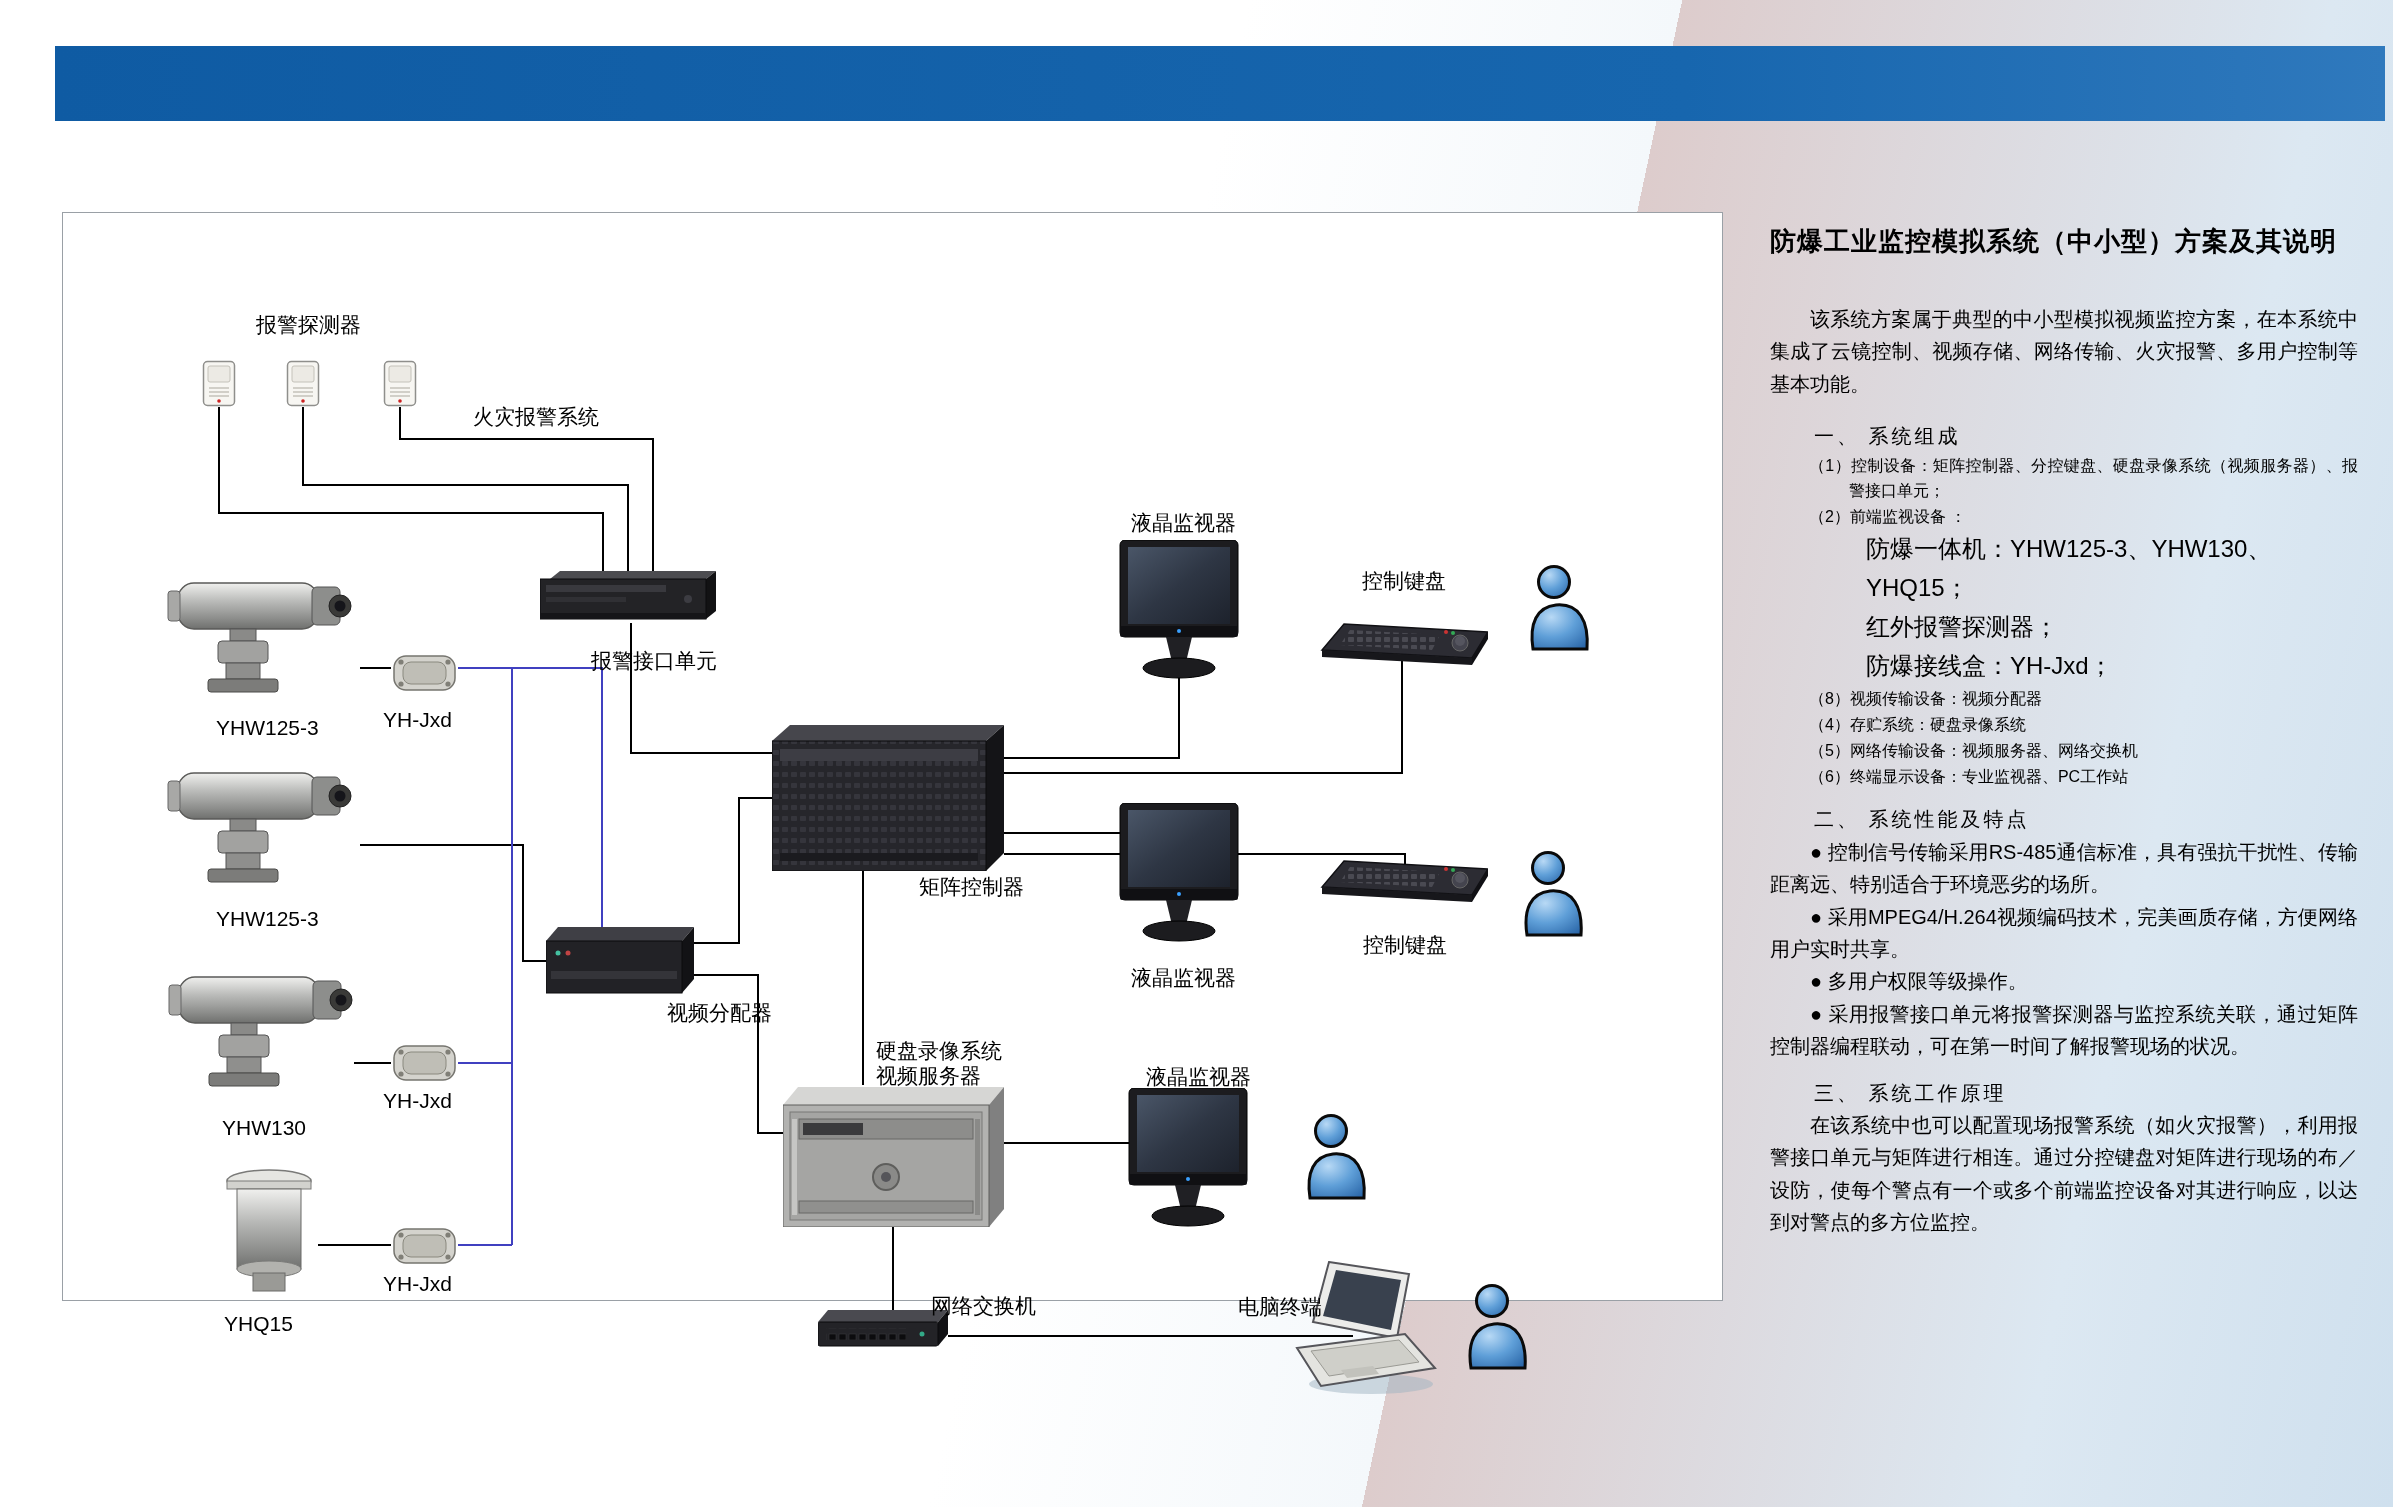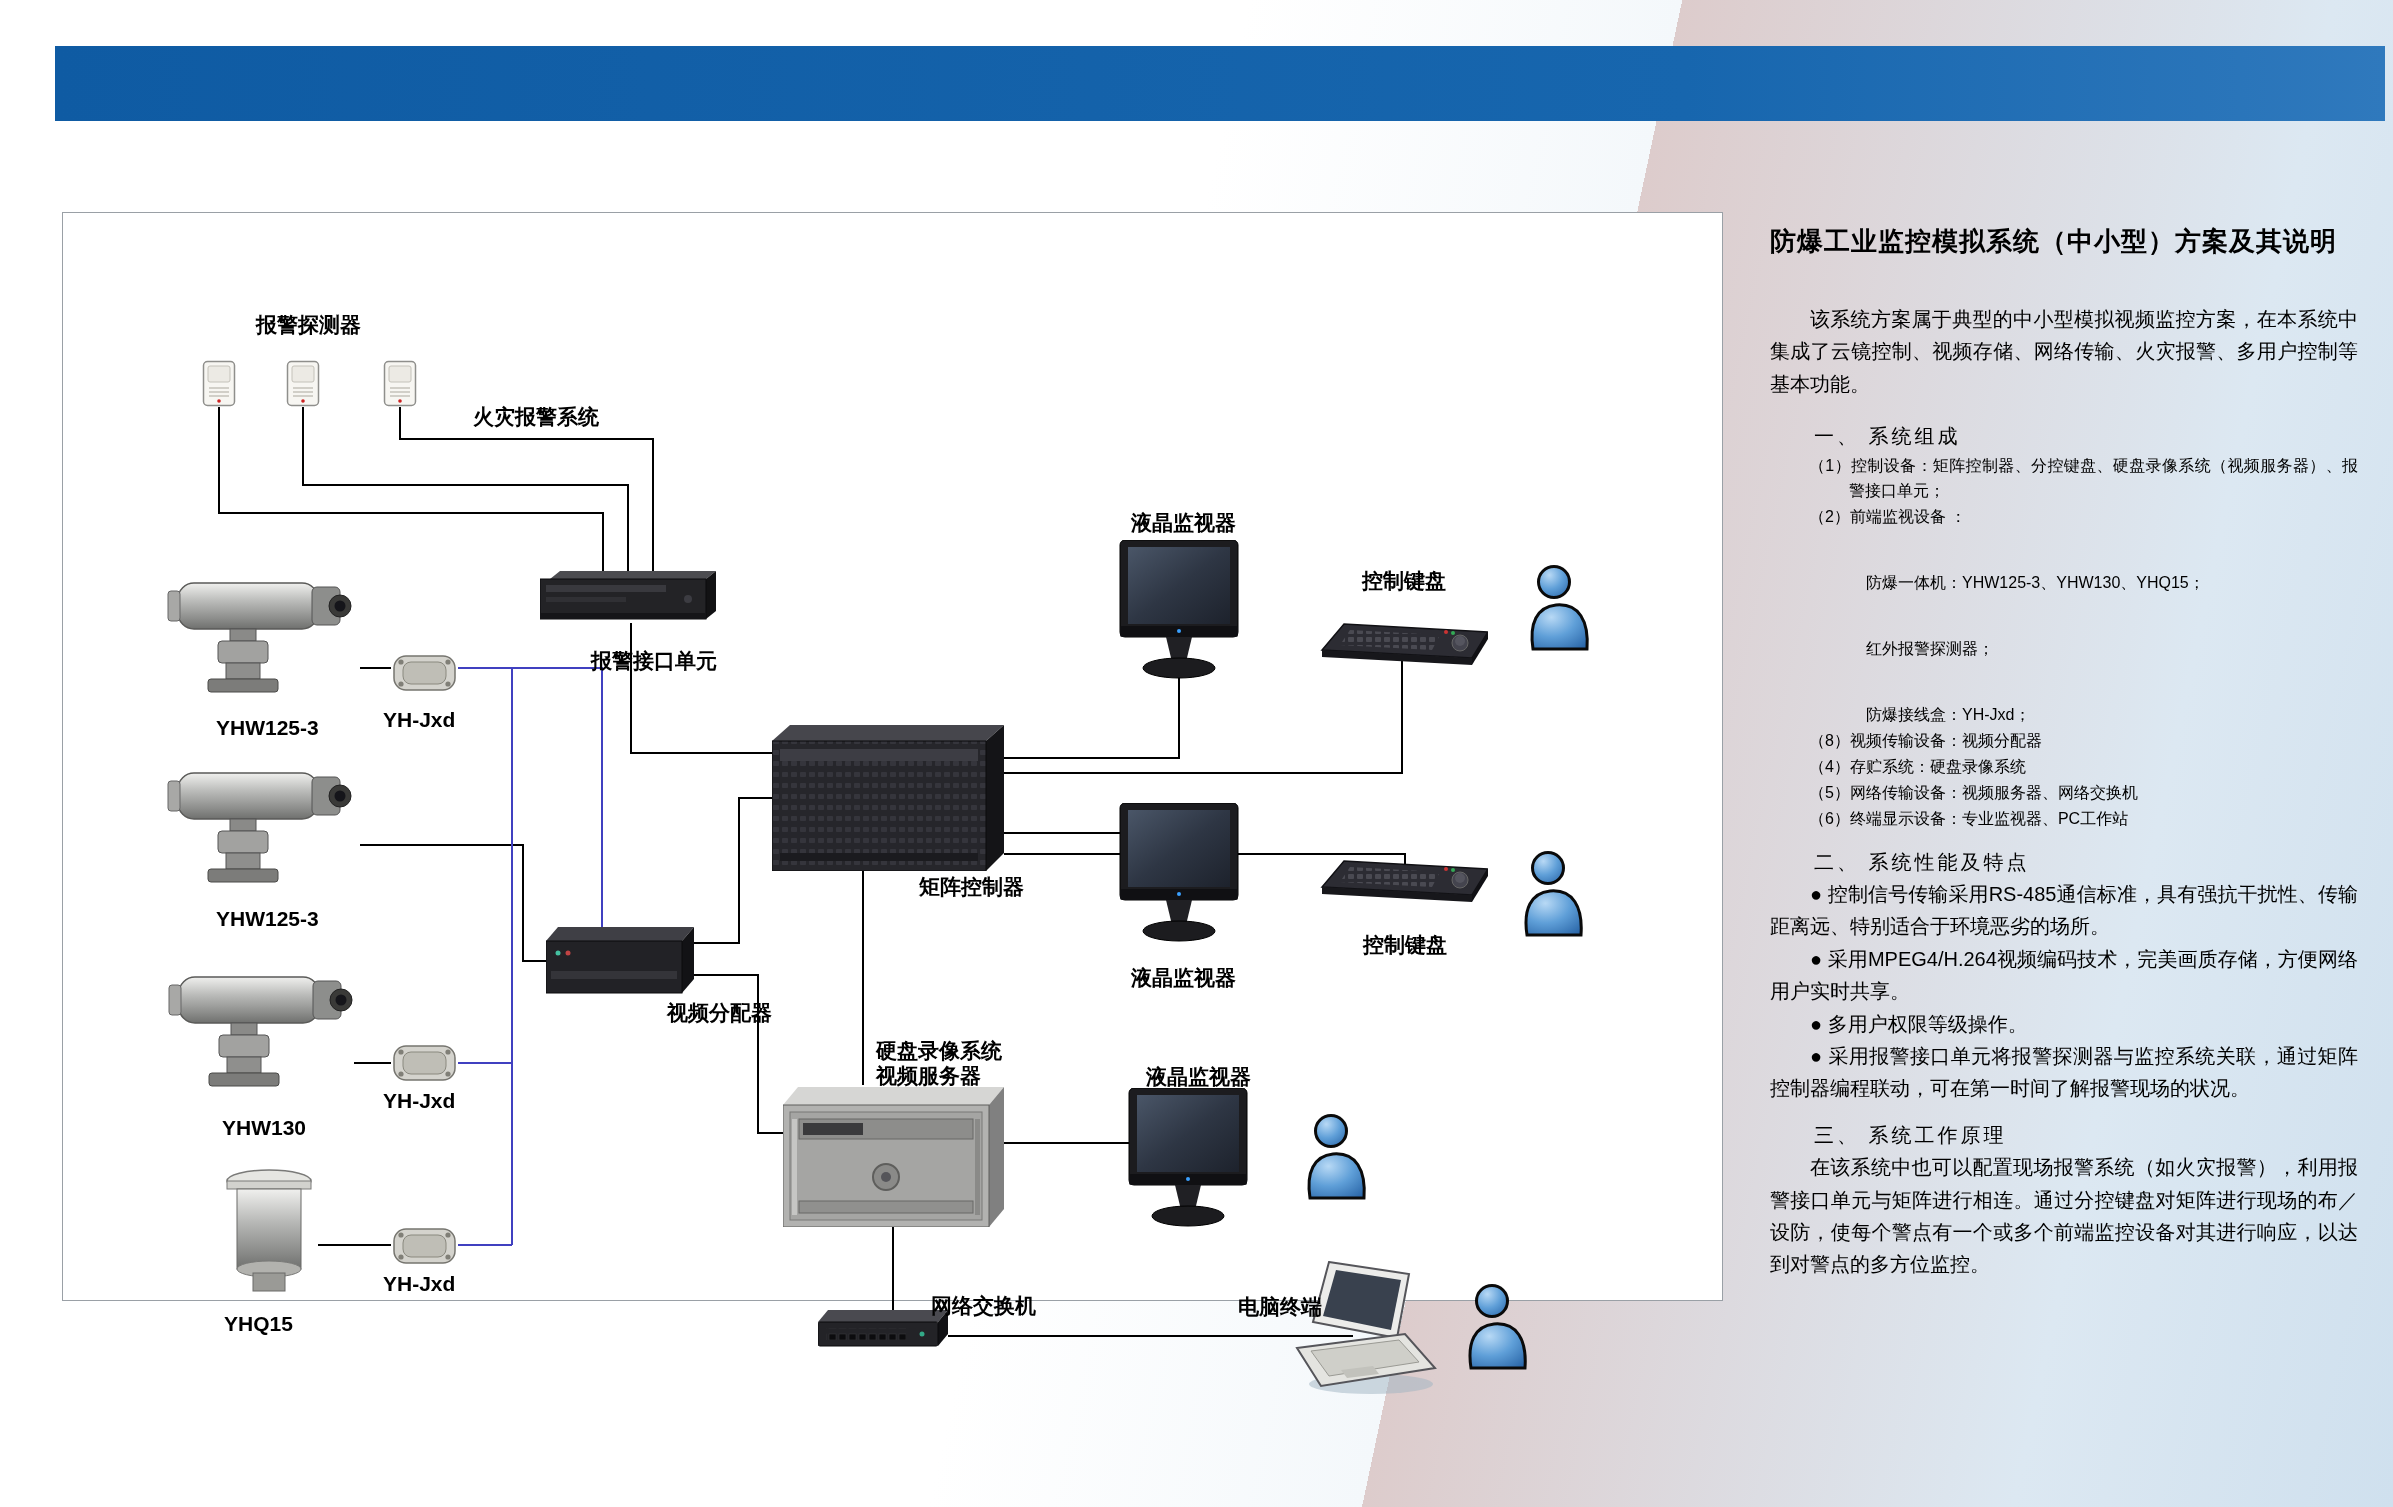--- a/index.html
+++ b/index.html
@@ -3,31 +3,31 @@
 <meta charset="utf-8">
 <style>
   * { margin:0; padding:0; box-sizing:border-box; }
   html,body { width:2393px; height:1507px; }
   body { font-family:"Liberation Sans","DejaVu Sans",sans-serif; color:#111; }
   .page { position:relative; width:2393px; height:1507px; overflow:hidden;
           background:linear-gradient(102deg,#ffffff 46%,#f4f8fb 62%,#dcc 0,#dce8f2 86%,#cfe0ee 100%); }
   .top-bar { position:absolute; left:55px; top:46px; width:2330px; height:75px;
              background:linear-gradient(to right,#0f5ba3,#1766ae 70%,#2f79bd); }
   .diagram { position:absolute; left:62px; top:212px; width:1661px; height:1089px;
-             background:#ffffff; border:1px solid #9aa0a6;font-weight:bold; }
+             background:#ffffff; border:1px solid #9aa0a6; }
   .wires { position:absolute; left:0; top:0; z-index:1; }
   .dev { position:absolute; z-index:2; line-height:0; }
   .dlabel { position:absolute; z-index:3; font-size:21px; color:#000; white-space:nowrap; }
   .panel { position:absolute; left:1770px; top:224px; width:588px; z-index:2; }
   .panel h1 { font-size:26px; font-weight:bold; letter-spacing:1px; margin-bottom:44px; color:#000; }
   .panel p, .panel .txt { font-size:20px; line-height:1.62; text-align:justify; color:#000; }
   .intro { text-indent:2em; margin-bottom:20px; }
   .sec-heading { font-size:20px; line-height:1.62; letter-spacing:3px; padding-left:44px; margin-top:14px; color:#000; }
   .comp-item { font-size:16px; line-height:1.62; padding-left:79px; text-indent:-40px; text-align:justify; color:#000; }
-  .comp-sub  { font-size:16px; line-height:1.62; padding-left:96px; color:#000;margin-top:40px; }
+  .comp-sub  { font-size:24px; line-height:1.62; padding-left:96px; color:#000; }
   .bullet    { text-indent:2em; }
   .body-para { text-indent:2em; }
 </style>
 </head>
 <body>
 
 <svg width="0" height="0" style="position:absolute" aria-hidden="true">
 <defs>
   <linearGradient id="gMetal" x1="0" y1="0" x2="0" y2="1">
     <stop offset="0" stop-color="#f0f0ee"></stop>

